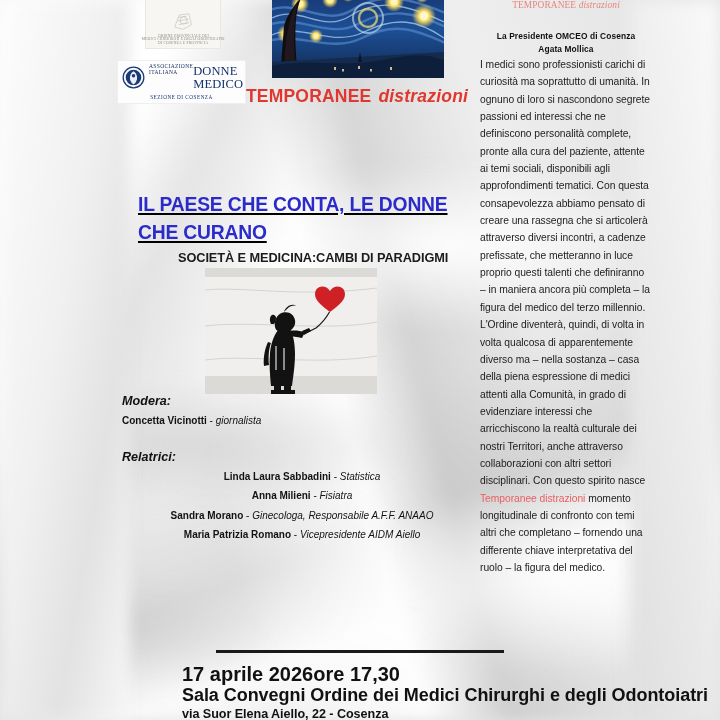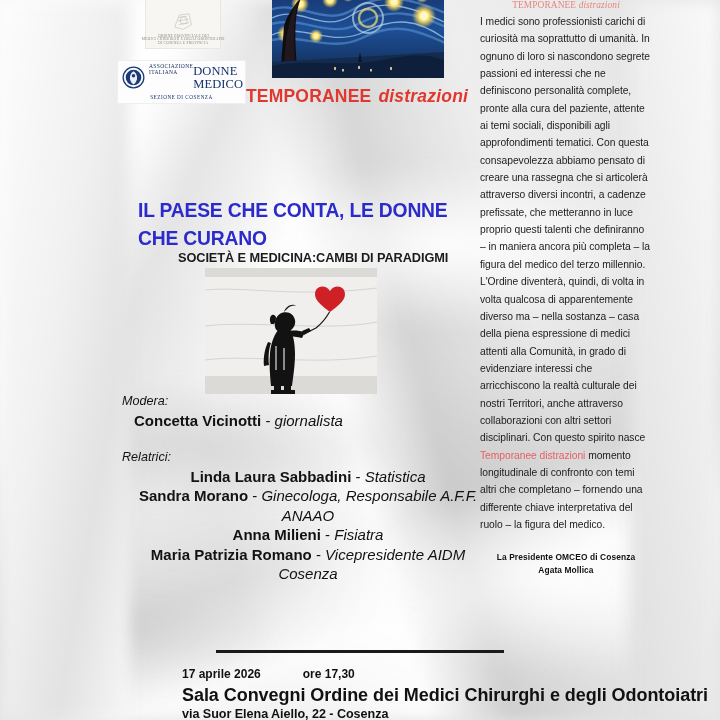--- a/index.html
+++ b/index.html
@@ -96,21 +96,21 @@
   
   #banner-temporanee{
     position:absolute;left:246px;top:84px;width:222px;height:24px;
     display:flex;align-items:center;justify-content:center;gap:7px;
     color:#e0372f;font-size:17.5px;font-weight:bold;letter-spacing:.2px;
     white-space:nowrap;
   }
   #banner-temporanee .it{font-style:italic;font-weight:bold;}
 
   
-  #title-block{position:absolute;left:138px;top:196px;width:320px;}
+  #title-block{position:absolute;left:138px;top:190px;width:320px;text-decoration:underline;}
   .tline{
     color:#2b2acb;font-weight:bold;font-size:20.5px;line-height:28px;
     letter-spacing:-.2px;text-transform:uppercase;
     font-family:"Liberation Sans Narrow","Liberation Sans",sans-serif;
     transform:scaleX(.94);transform-origin:left center;white-space:nowrap;
   }
   #subtitle{
     position:absolute;left:178px;top:250px;width:300px;
     color:#1b1b1b;font-weight:bold;font-size:13.6px;letter-spacing:-.1px;
     text-transform:uppercase;white-space:nowrap;
@@ -120,31 +120,31 @@
 
   
   #art-banksy{
     position:absolute;left:205px;top:268px;width:172px;height:126px;
     background:#efeeec;overflow:hidden;
   }
   #art-banksy svg{display:block;width:100%;height:100%;}
 
   
   #speakers{position:absolute;left:122px;top:392px;width:360px;color:#121212;}
-  .role{font-style:italic;font-size:12.6px;line-height:19px;}
-  .person{font-size:15px;line-height:19.5px;margin-left:12px;}
+  .role{font-style:italic;font-size:12.6px;line-height:19px;font-weight:bold;}
+  .person{font-size:10px;line-height:19.5px;}
   .person b{font-weight:bold;}
   .person i{font-style:italic;}
   #moderator-group{margin-bottom:17px;}
   #relatrici-list .person{line-height:19.6px;text-align:center;}
 
   
   #rule{position:absolute;left:216px;top:650px;width:288px;height:2.5px;background:#1a1a1a;}
   #event{position:absolute;left:182px;top:662px;width:420px;color:#111;}
-  #event .line1{display:flex;align-items:baseline;gap:42px;font-weight:bold;font-size:12px;line-height:24px;}
+  #event .line1{display:flex;align-items:baseline;font-weight:bold;font-size:20px;line-height:24px;}
   #event .line2{font-weight:bold;font-size:18px;line-height:19px;letter-spacing:-.05px;white-space:nowrap;}
   #event .line3{font-weight:bold;font-size:12.6px;line-height:19px;letter-spacing:-.05px;}
 
   
   #right-col{position:absolute;left:480px;top:-2px;width:172px;}
   #right-col .rhead{
     color:#e8847e;font-size:9.4px;text-align:center;line-height:14px;
     font-family:"Liberation Serif",serif;letter-spacing:.1px;
   }
   #right-col .rhead .it{font-style:italic;}
@@ -308,53 +308,53 @@
         <b>Concetta Vicinotti</b><span> - </span><i>giornalista</i>
       </div>
     </div>
     <div id="relatrici-group">
       <div class="role">Relatrici:</div>
       <div id="relatrici-list">
         <div class="person">
           <b>Linda Laura Sabbadini</b><span> - </span><i>Statistica</i>
         </div>
         <div class="person">
+          <b>Anna Milieni</b><span> - </span><i>Fisiatra</i>
+        </div>
+        <div class="person">
           <b>Sandra Morano</b><span> - </span><i>Ginecologa, Responsabile A.F.F. ANAAO</i>
         </div>
         <div class="person">
-          <b>Anna Milieni</b><span> - </span><i>Fisiatra</i>
-        </div>
-        <div class="person">
-          <b>Maria Patrizia Romano</b><span> - </span><i>Vicepresidente AIDM Cosenza</i>
+          <b>Maria Patrizia Romano</b><span> - </span><i>Vicepresidente AIDM Aiello</i>
         </div>
       </div>
     </div>
   </div>
 
   <div id="rule"></div>
   <div id="event">
     <div class="line1">
       <span>17 aprile 2026</span>
       <span>ore 17,30</span>
     </div>
     <div class="line2">Sala Convegni Ordine dei Medici Chirurghi e degli Odontoiatri</div>
     <div class="line3">via Suor Elena Aiello, 22 - Cosenza</div>
   </div>
 
   <div id="right-col">
     <div class="rhead">
       <span>TEMPORANEE</span>
       <span class="it">distrazioni</span>
+    </div>
+    <div id="signature">
+      <div>La Presidente OMCEO di Cosenza</div>
+      <div>Agata Mollica</div>
     </div>
     <div id="body-text">
       <span>I medici sono professionisti carichi di curiosità ma soprattutto di umanità.</span>
       <span>In ognuno di loro si nascondono segrete passioni ed interessi che ne definiscono personalità complete, pronte alla cura del paziente, attente ai temi sociali, disponibili agli approfondimenti tematici.</span>
       <span>Con questa consapevolezza abbiamo pensato di creare una rassegna che si articolerà attraverso diversi incontri, a cadenze prefissate, che metteranno in luce proprio questi talenti che definiranno – in maniera ancora più completa – la figura del medico del terzo millennio.</span>
       <span>L'Ordine diventerà, quindi, di volta in volta qualcosa di apparentemente diverso ma – nella sostanza – casa della piena espressione di medici attenti alla Comunità, in grado di evidenziare interessi che arricchiscono la realtà culturale dei nostri Territori, anche attraverso collaborazioni con altri settori disciplinari.</span>
       <span>Con questo spirito nasce </span><span class="hl">Temporanee distrazioni</span><span> momento longitudinale di confronto con temi altri che completano – fornendo una differente chiave interpretativa del ruolo  – la figura del medico.</span>
     </div>
-    <div id="signature">
-      <div>La Presidente OMCEO di Cosenza</div>
-      <div>Agata Mollica</div>
-    </div>
   </div>
 
 </div>
 
 </body></html>

